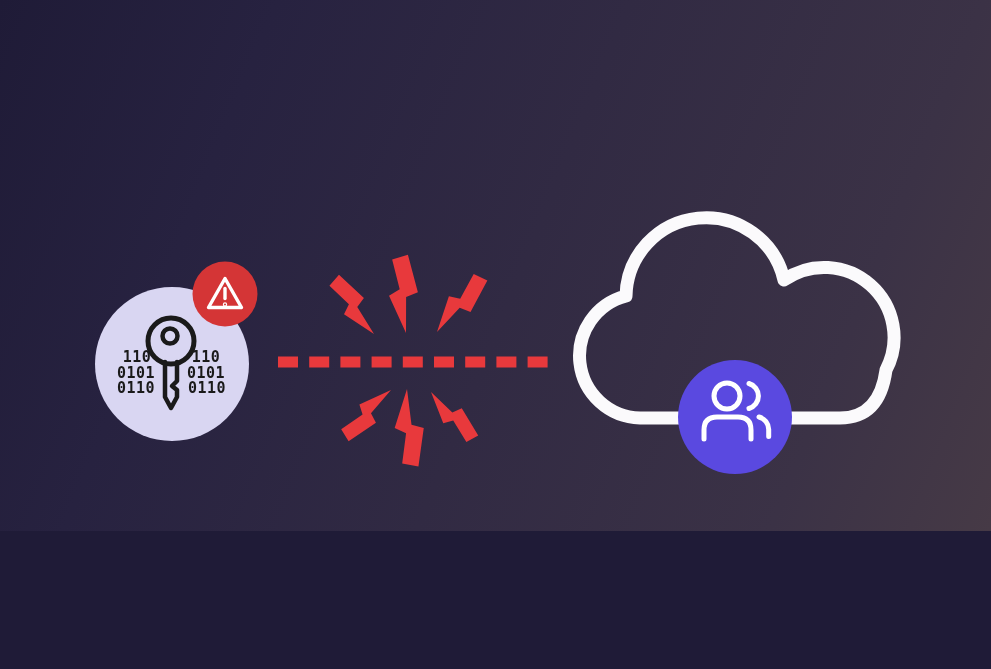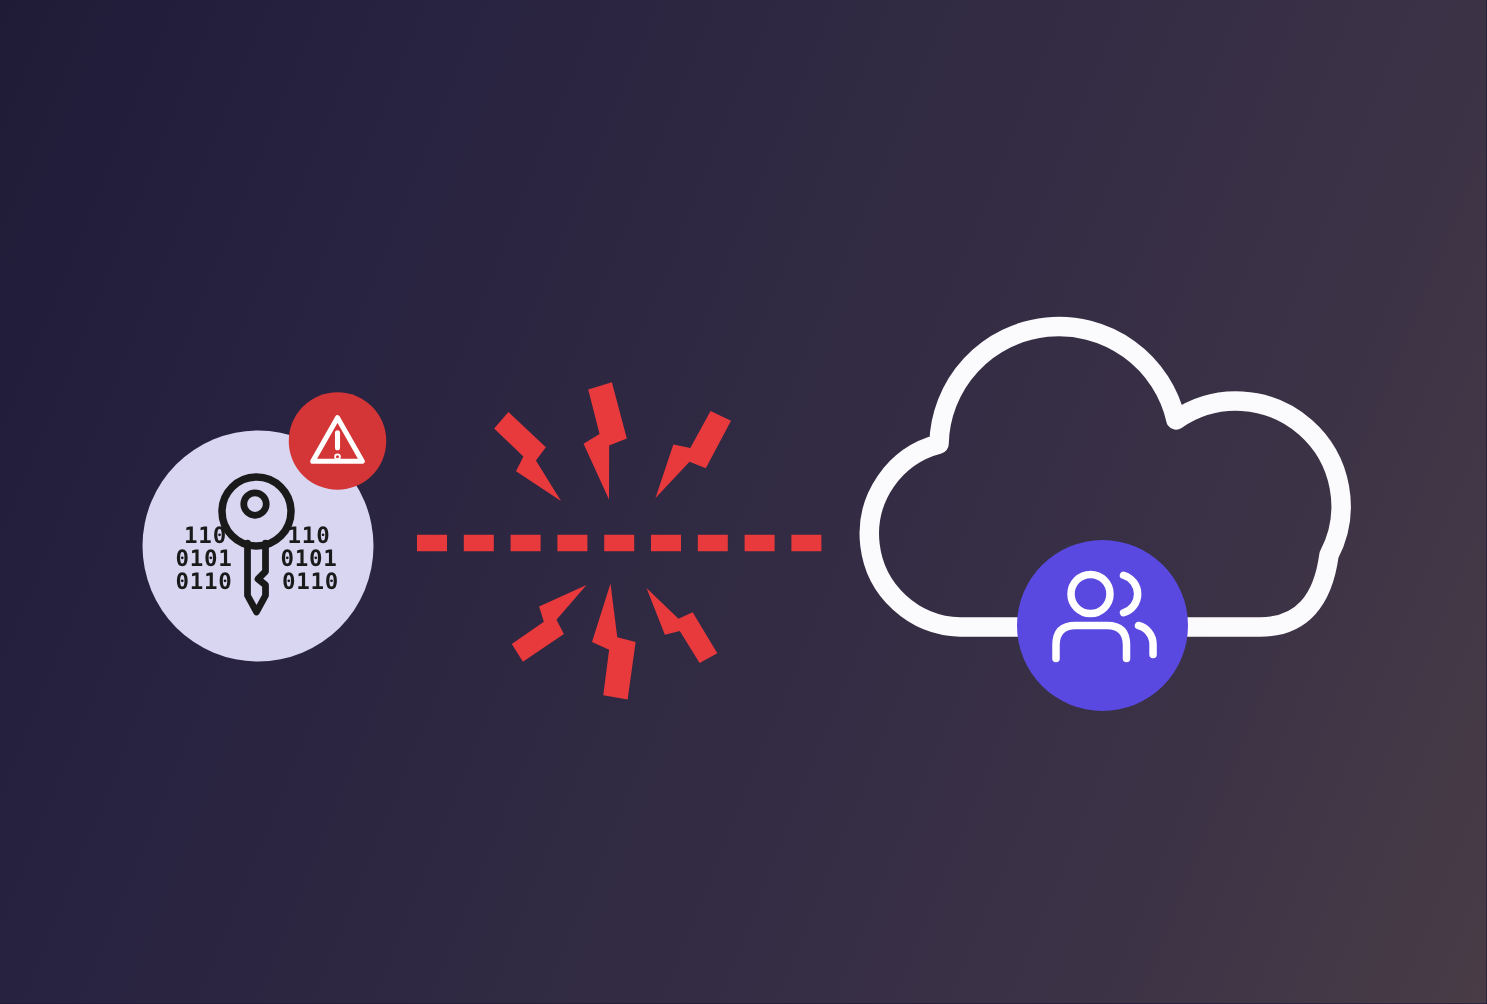--- a/index.html
+++ b/index.html
@@ -4,21 +4,21 @@
 <style>
   html, body {
     margin: 0;
     padding: 0;
     background: #1f1b37;
     font-family: "DejaVu Sans", sans-serif;
   }
   .stage {
     position: relative;
     width: 991px;
-    height: 669px;
+    height: 531px;
     overflow: hidden;
     background: linear-gradient(112deg, #1f1b37 0%, #272240 22%, #3b3246 78%, #493c46 100%);
   }
   svg { display: block; }
   .binary-text {
     font-family: "DejaVu Sans Mono", monospace;
     font-weight: bold;
     font-size: 15px;
     letter-spacing: 0.5px;
   }

